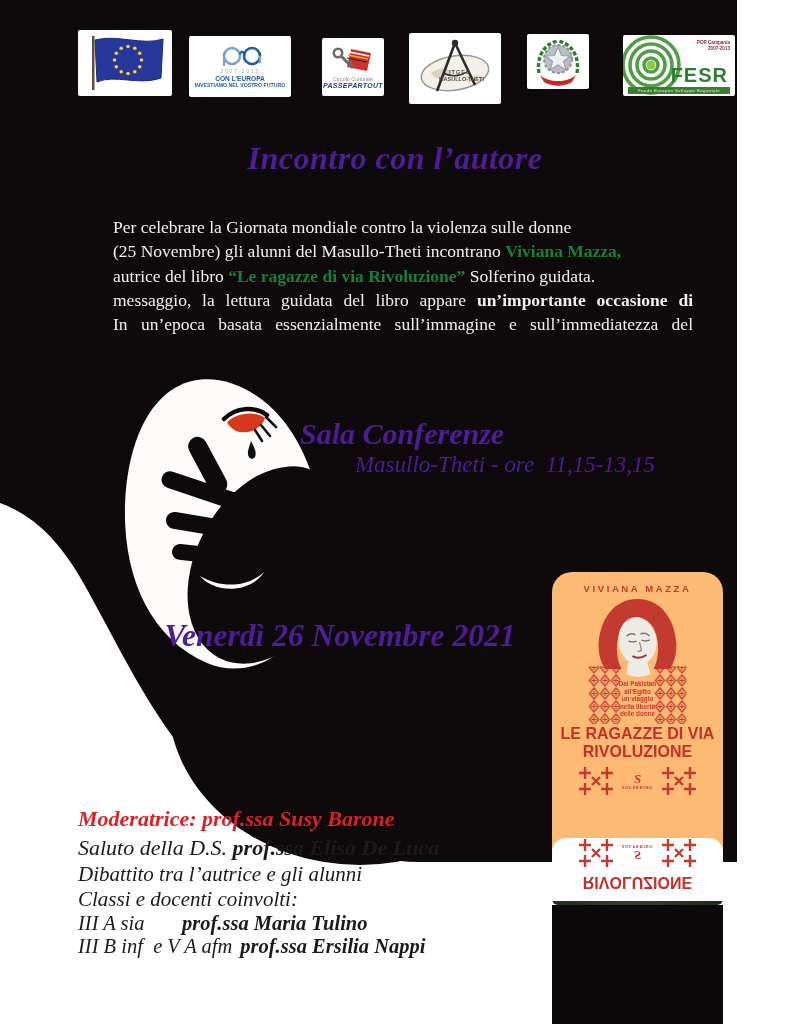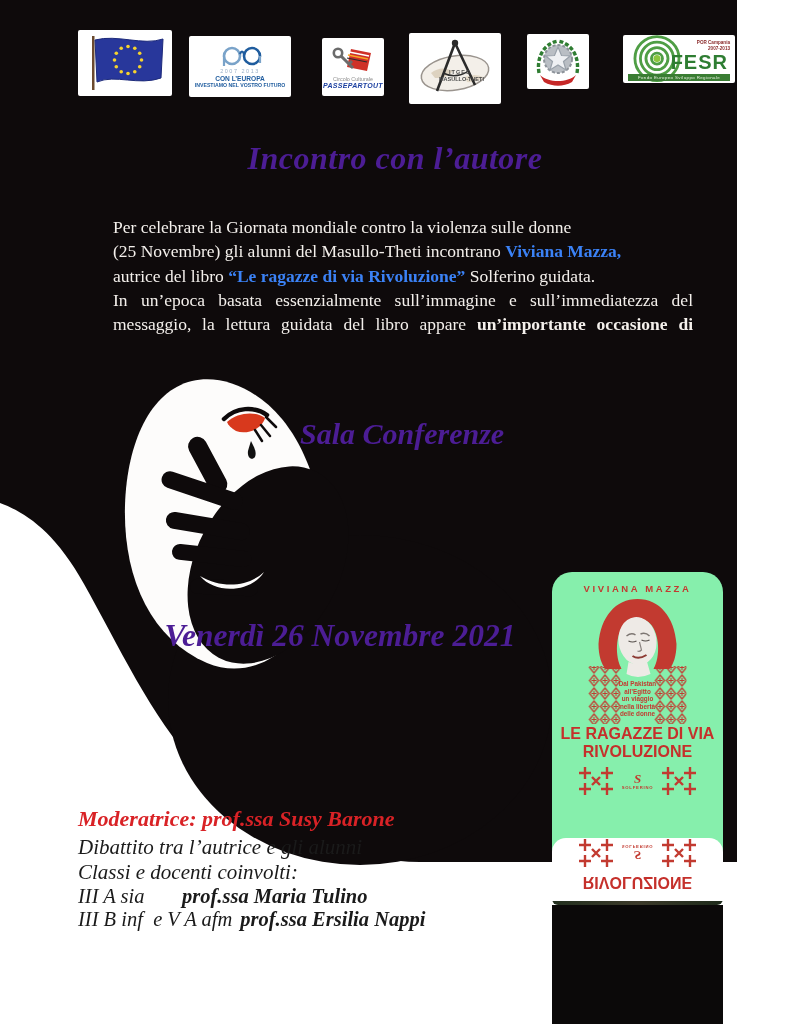--- a/index.html
+++ b/index.html
@@ -8,21 +8,21 @@
   .artwork{position:absolute;left:0;top:0;width:791px;height:1024px;}
 
   
   .logo{position:absolute;background:#ffffff;border-radius:2px;display:flex;flex-direction:column;
         align-items:center;justify-content:center;overflow:hidden;font-family:"Liberation Sans",sans-serif;}
   .logo-eu{left:78px;top:30px;width:94px;height:66px;}
   .logo-pon{left:189px;top:36px;width:102px;height:61px;}
   .logo-pass{left:322px;top:38px;width:62px;height:58px;}
   .logo-school{left:409px;top:33px;width:92px;height:71px;position:absolute;}
   .logo-emblem{left:527px;top:34px;width:62px;height:55px;}
-  .logo-fesr{left:623px;top:35px;width:112px;height:48px;position:absolute;}
+  .logo-fesr{left:623px;top:35px;width:112px;height:61px;position:absolute;}
   .pon-years{font-size:5.5px;color:#9ab0c8;letter-spacing:1.5px;margin-top:1px;}
   .pon-l1{font-weight:bold;font-size:6.6px;color:#1f5c9e;margin-top:1px;}
   .pon-l2{font-weight:bold;font-size:5.2px;color:#1f5c9e;}
   .pass-l1{font-size:5.4px;color:#8a8a8a;margin-top:2px;}
   .pass-l2{font-size:7px;font-weight:bold;font-style:italic;color:#1b3fa0;letter-spacing:0.3px;}
   .school-t{position:absolute;font-weight:bold;color:#4a4a4a;text-align:left;}
   .school-t1{left:40px;top:36px;font-size:5.5px;letter-spacing:1px;}
   .school-t2{left:30px;top:43px;font-size:5.5px;}
   .fesr-top{position:absolute;right:5px;top:5px;text-align:right;font-size:4.6px;line-height:5.6px;
             color:#8a2a2a;font-weight:bold;}
@@ -40,35 +40,35 @@
   .venue-sched{position:absolute;left:300px;top:452px;width:410px;text-align:center;
                font-style:italic;font-size:23px;white-space:pre;}
   .event-date{position:absolute;left:120px;top:618px;width:440px;text-align:center;
               font-style:italic;font-weight:bold;font-size:31.5px;}
 
   
   .intro{position:absolute;left:113px;top:215px;width:580px;color:#f4f0ec;
          font-size:17.5px;line-height:24.3px;}
   .iline{white-space:pre-wrap;}
   .just{text-align:justify;text-align-last:justify;}
-  .red-bold{color:#3b82f6;font-weight:bold;}
+  .red-bold{color:#15803d;font-weight:bold;}
   .w-bold{font-weight:bold;}
 
   
   .program{position:absolute;left:78px;top:806px;width:480px;color:#1a1a1a;font-style:italic;}
   .moderator{font-weight:bold;font-size:22px;line-height:26px;color:#d92226;margin-bottom:2px;}
   .saluto{font-size:22px;line-height:27px;white-space:pre-wrap;}
   .debate{font-size:21px;line-height:26px;}
   .classes{font-size:21px;line-height:25px;}
   .prow{font-size:20.5px;line-height:22.5px;white-space:pre;}
   .prow .group{display:inline-block;min-width:96px;}
   .prow .teacher{font-weight:bold;margin-left:8px;}
 
   
-  .book-card{position:absolute;left:552px;top:572px;width:171px;height:297px;background:#86efac;
+  .book-card{position:absolute;left:552px;top:572px;width:171px;height:297px;background:#fdba74;
              border-radius:20px;overflow:hidden;}
   .book-author{margin-top:11px;text-align:center;font-family:"Liberation Sans",sans-serif;
                font-weight:bold;font-size:9.5px;letter-spacing:2.6px;color:#c23a30;}
   .book-art{position:relative;width:150px;height:128px;margin:2px auto 0;}
   .book-art svg{position:absolute;left:0;top:0;}
   .book-tagline{position:absolute;left:50%;top:84px;transform:translateX(-50%);width:48px;
                 font-family:"Liberation Sans",sans-serif;font-weight:bold;font-size:6.3px;
                 line-height:7.6px;color:#c23a30;text-align:center;}
   .book-title{text-align:center;font-family:"Liberation Sans",sans-serif;font-weight:bold;
               font-size:16.5px;line-height:18px;color:#c5302b;transform:scaleX(0.97);}
@@ -190,25 +190,26 @@
     <div class="fesr-acro">FESR</div>
     <div class="fesr-cap">Fondo Europeo Sviluppo Regionale</div>
   </div>
 
   <div class="main-title red">Incontro con l’autore</div>
 
   <div class="intro">
     <div class="iline">Per celebrare la Giornata mondiale contro la violenza sulle donne</div>
     <div class="iline"><span>(25 Novembre) gli alunni del Masullo-Theti incontrano </span><span class="red-bold">Viviana Mazza,</span></div>
     <div class="iline"><span>autrice del libro </span><span class="red-bold">“Le ragazze di via Rivoluzione”</span><span> Solferino guidata.</span></div>
+    <div class="iline just"><span>messaggio, la lettura guidata del libro appare </span><span class="w-bold">un’importante occasione di</span></div>
     <div class="iline just">In un’epoca basata essenzialmente sull’immagine e sull’immediatezza del</div>
-    <div class="iline just"><span>messaggio, la lettura guidata del libro appare </span><span class="w-bold">un’importante occasione di</span></div>
   </div>
 
   <div class="venue-hall red">Sala Conferenze</div>
+  <div class="venue-sched red">Masullo-Theti - ore  11,15-13,15</div>
   <div class="event-date red">Venerdì 26 Novembre 2021</div>
 
   <div class="book-card">
     <div class="book-author">VIVIANA MAZZA</div>
     <div class="book-art">
       <svg width="150" height="128" viewBox="0 0 143 128">
         <defs>
           <pattern id="bookpat" width="11" height="13" patternUnits="userSpaceOnUse">
             <path d="M5.5,1 L10,6.5 L5.5,12 L1,6.5 Z" stroke="#c23a30" stroke-width="1.3" fill="none"></path>
             <path d="M5.5,4 V9 M3,6.5 H8" stroke="#c23a30" stroke-width="1"></path>
@@ -270,19 +271,20 @@
             <path d="M8,1 V13 M2,7 H14 M30,1 V13 M24,7 H36 M8,17 V29 M24,23 H36 M30,17 V29 M2,23 H14 M15,11 L23,19 M23,11 L15,19"></path>
           </g>
         </svg>
       </div>
     </div>
   </div>
   <div class="book-strip" style="position:absolute;left:552px;top:905px;width:171px;height:119px;background:#0b0909;"></div>
 
   <div class="program">
     <div class="moderator">Moderatrice: prof.ssa Susy Barone</div>
+    <div class="saluto"><span>Saluto della D.S. </span><span class="w-bold">prof.ssa Elisa De Luca</span></div>
     <div class="debate">Dibattito tra l’autrice e gli alunni</div>
     <div class="classes">Classi e docenti coinvolti:</div>
     <div class="prow"><span class="group">III A sia</span><span class="teacher">prof.ssa Maria Tulino</span></div>
     <div class="prow"><span class="group">III B inf  e V A afm</span><span class="teacher">prof.ssa Ersilia Nappi</span></div>
   </div>
 
 </div>
 
 </body></html>

